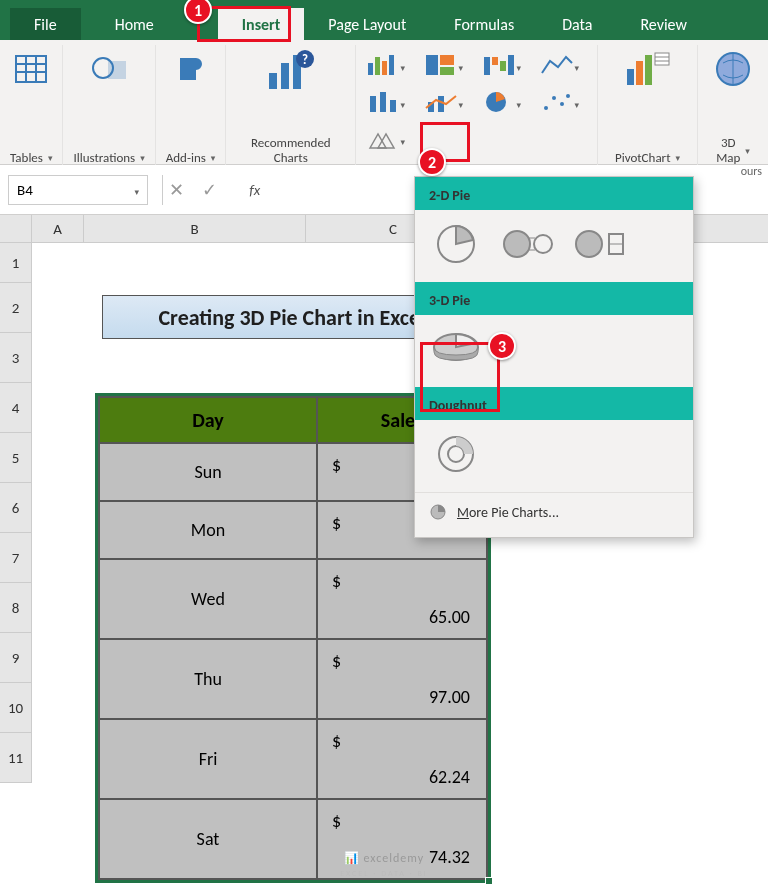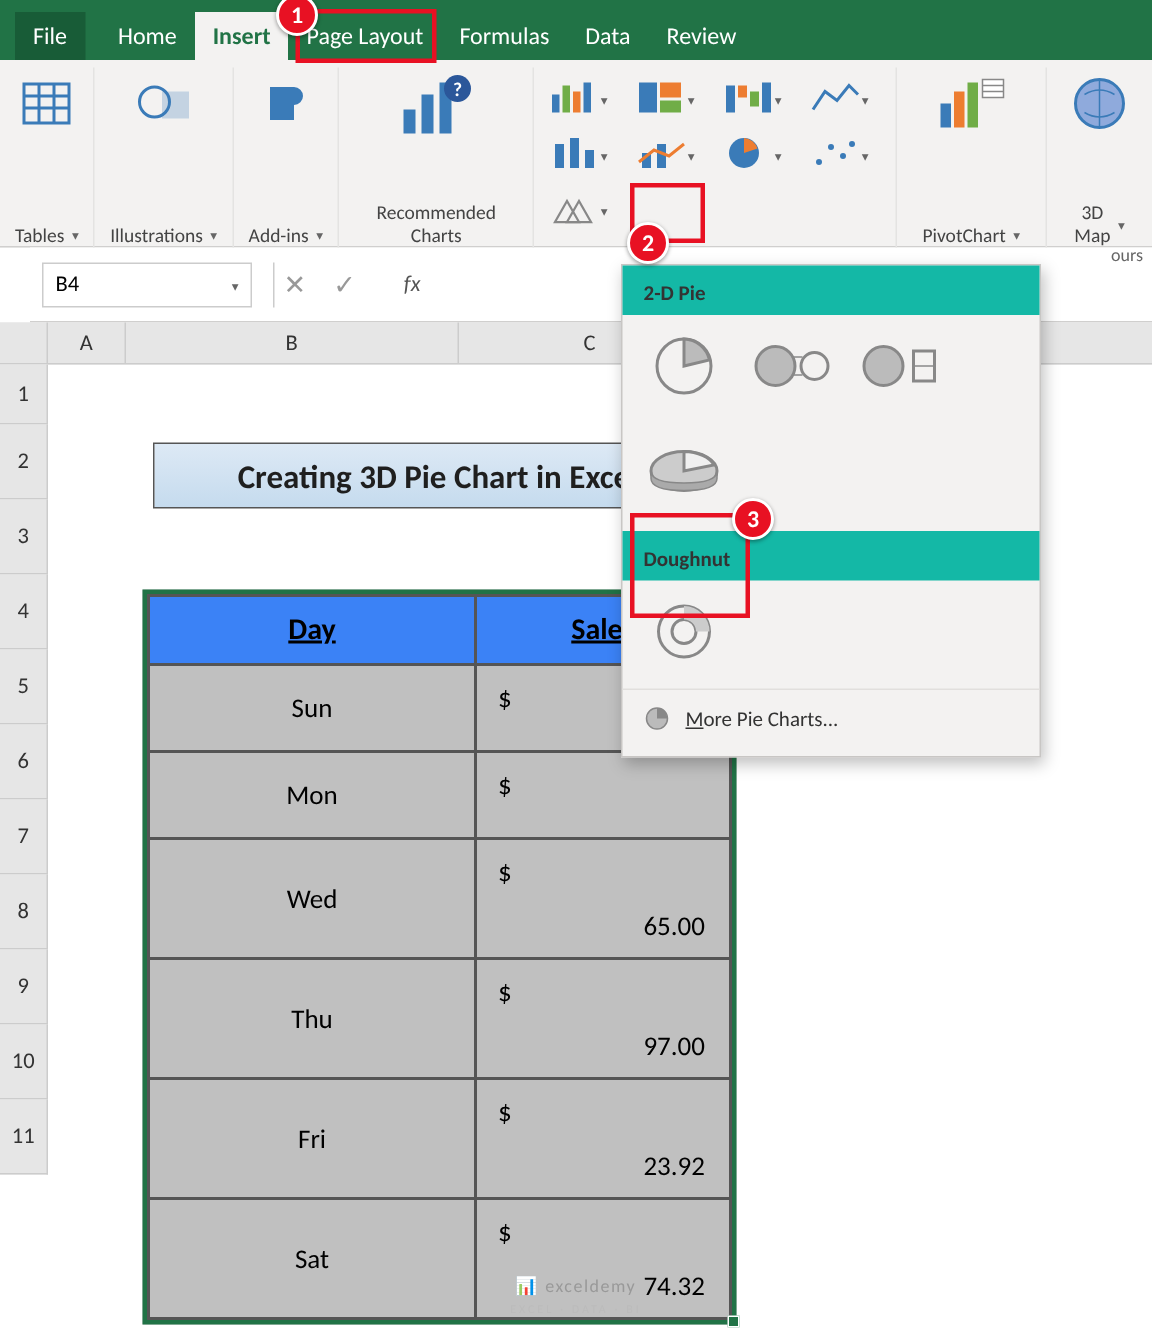--- a/index.html
+++ b/index.html
@@ -3,37 +3,37 @@
 <meta charset="utf-8">
 <style>
   * { box-sizing: border-box; margin: 0; padding: 0; font-family: "Segoe UI", Calibri, sans-serif; }
   body { width: 768px; height: 885px; background: #fff; position: relative; overflow: hidden; }
 
   
   .titlebar { height: 8px; background: #217346; }
 
   
   .tabs { height: 32px; background: #217346; display: flex; align-items: stretch; padding-left: 10px; }
-  .tab { color: #fff; font-size: 16px; padding: 0 12px; display: flex; align-items: center; cursor: pointer; }
+  .tab { color: #fff; font-size: 16px; padding: 0 24px; display: flex; align-items: center; cursor: pointer; }
   .tab.file { background: #185c37; margin-right: 10px; }
-  .tab.active { background: #f3f2f1; color: #217346; font-weight: 600; }
+  .tab.active { background: #f3f2f1; color: #217346; font-weight: 600; margin-left: 40px; }
 
   
   .ribbon { height: 125px; background: #f3f2f1; border-bottom: 1px solid #d0cfce; display: flex; align-items: flex-start; padding: 5px 0 0 0; }
   .group { display: flex; flex-direction: column; align-items: center; justify-content: space-between; height: 120px; border-right: 1px solid #e4e3e2; padding: 4px 10px 0 10px; }
   .group .icon-big { width: 40px; height: 40px; display:flex; align-items:center; justify-content:center; }
   .group-label { font-size: 13px; color: #444; margin-top: 4px; display:flex; align-items:center; gap:2px;}
   .caret::after { content: "▾"; font-size: 9px; color: #666; margin-left: 3px; }
 
   .charts-group { flex: 1; display: flex; flex-wrap: wrap; align-items: flex-start; padding: 6px 4px; gap: 4px 8px; height: 120px; position: relative; }
   .mini-chart { width: 50px; height: 28px; display:flex; align-items:center; justify-content:center; cursor:pointer; }
   .mini-chart .caret::after { margin-left: 1px; }
 
   
-  .formula-area { height: 50px; border-bottom: 1px solid #d0cfce; display: flex; align-items: center; background:#fff;margin-left:20px; }
+  .formula-area { height: 50px; border-bottom: 1px solid #d0cfce; display: flex; align-items: center; background:#fff; }
   .name-box { width: 140px; height: 30px; border: 1px solid #ccc; margin: 0 8px; padding: 2px 8px; font-size: 15px; display:flex; align-items:center; justify-content:space-between; }
   .fx-controls { display:flex; align-items:center; gap: 18px; color:#999; font-size:18px; }
   .fx-label { font-style: italic; font-size: 15px; color: #555; margin-left: 14px;}
 
   
   .col-headers { height: 28px; display:flex; background:#e6e6e6; border-bottom:1px solid #ccc; }
   .col-headers .corner { width:32px; border-right:1px solid #ccc; background:#e6e6e6;}
   .col-headers .col { border-right:1px solid #ccc; text-align:center; font-size:15px; color:#333; line-height:28px; background:#e6e6e6;}
   .col-A { width:52px; } .col-B { width:222px; } .col-C { width:175px; }
 
@@ -43,21 +43,21 @@
   .row-headers .rh { height:50px; border-bottom:1px solid #ccc; border-right:1px solid #ccc; text-align:center; font-size:15px; color:#333; line-height:50px; background:#e6e6e6;}
   .row-headers .rh.r1 { height: 40px; line-height:40px;}
   .cells { position: relative; flex:1; }
 
   
   .title-cell { position:absolute; left: 70px; top: 52px; width: 380px; height:44px; background: linear-gradient(#dde9f5,#c5dbee); border:1px solid #555; font-size:22px; font-weight:700; color:#1f1f1f; display:flex; align-items:center; justify-content:center; }
 
   
   .data-table { position:absolute; left: 63px; top: 150px; border:3px solid #217346; background:#c0c0c0; }
   .data-table table { border-collapse: collapse; }
-  .data-table th { background:#3b82f6; font-size:20px; font-weight:700; border:2px solid #555; padding: 10px 0; color:#000;text-decoration:underline;}
+  .data-table th { background:#4d7c0f; font-size:20px; font-weight:700; border:2px solid #555; padding: 10px 0; color:#000;}
   .data-table td { background:#c0c0c0; font-size:18px; border:2px solid #555; padding: 10px 0; text-align:center; color:#000;}
   .data-table th.c1, .data-table td.c1 { width: 218px; }
   .data-table th.c2, .data-table td.c2 { width: 170px; }
   .data-table td.c2 { text-align:left; padding-left:14px; }
   .data-table td.c2 .dollar { display:inline-block; width:28px; }
   .data-table td.c2 .val { float:right; padding-right:16px;margin-top:36px; }
   .sel-handle { position:absolute; right:-5px; bottom:-5px; width:8px; height:8px; background:#217346; border:1px solid #fff;}
 
   
   .callout { position:absolute; width:28px; height:28px; border-radius:50%; background:#e81123; color:#fff; font-weight:700; font-size:16px; display:flex; align-items:center; justify-content:center; border:2px solid #fff; box-shadow:0 1px 3px rgba(0,0,0,.4); z-index:60;}
@@ -305,21 +305,21 @@
         <tr>
               <td class="c1">Wed</td>
               <td class="c2"><span class="dollar">$</span><span class="val">65.00</span></td>
             </tr>
         <tr>
               <td class="c1">Thu</td>
               <td class="c2"><span class="dollar">$</span><span class="val">97.00</span></td>
             </tr>
         <tr>
               <td class="c1">Fri</td>
-              <td class="c2"><span class="dollar">$</span><span class="val">23.92</span></td>
+              <td class="c2"><span class="dollar">$</span><span class="val">62.24</span></td>
             </tr>
         <tr>
               <td class="c1">Sat</td>
               <td class="c2"><span class="dollar">$</span><span class="val">74.32</span></td>
             </tr>
       </tbody>
         </table>
       <div class="sel-handle"></div>
     </div>
   </div>
@@ -343,20 +343,21 @@
         </svg>
     </div>
     <div class="pie-option">
       <svg width="54" height="44">
           <circle cx="16" cy="22" r="13" fill="#bbb" stroke="#888" stroke-width="2"></circle>
           <rect x="36" y="12" width="14" height="20" fill="none" stroke="#888" stroke-width="2"></rect>
           <line x1="36" y1="22" x2="50" y2="22" stroke="#888"></line>
         </svg>
     </div>
   </div>
+  <div class="section-label">3-D Pie</div>
   <div class="row">
     <div class="pie-option">
       <svg width="54" height="44">
           <ellipse cx="27" cy="20" rx="22" ry="13" fill="#ccc" stroke="#888" stroke-width="2"></ellipse>
           <path d="M27 20 L27 7 A22 13 0 0 1 47 16 Z" fill="#f0f0f0" stroke="#888" stroke-width="2"></path>
           <path d="M5 20 q0 8 22 8 t22 -8 v5 q0 8 -22 8 t-22 -8 z" fill="#aaa" stroke="#888" stroke-width="1"></path>
         </svg>
     </div>
   </div>
   <div class="section-label">Doughnut</div>

